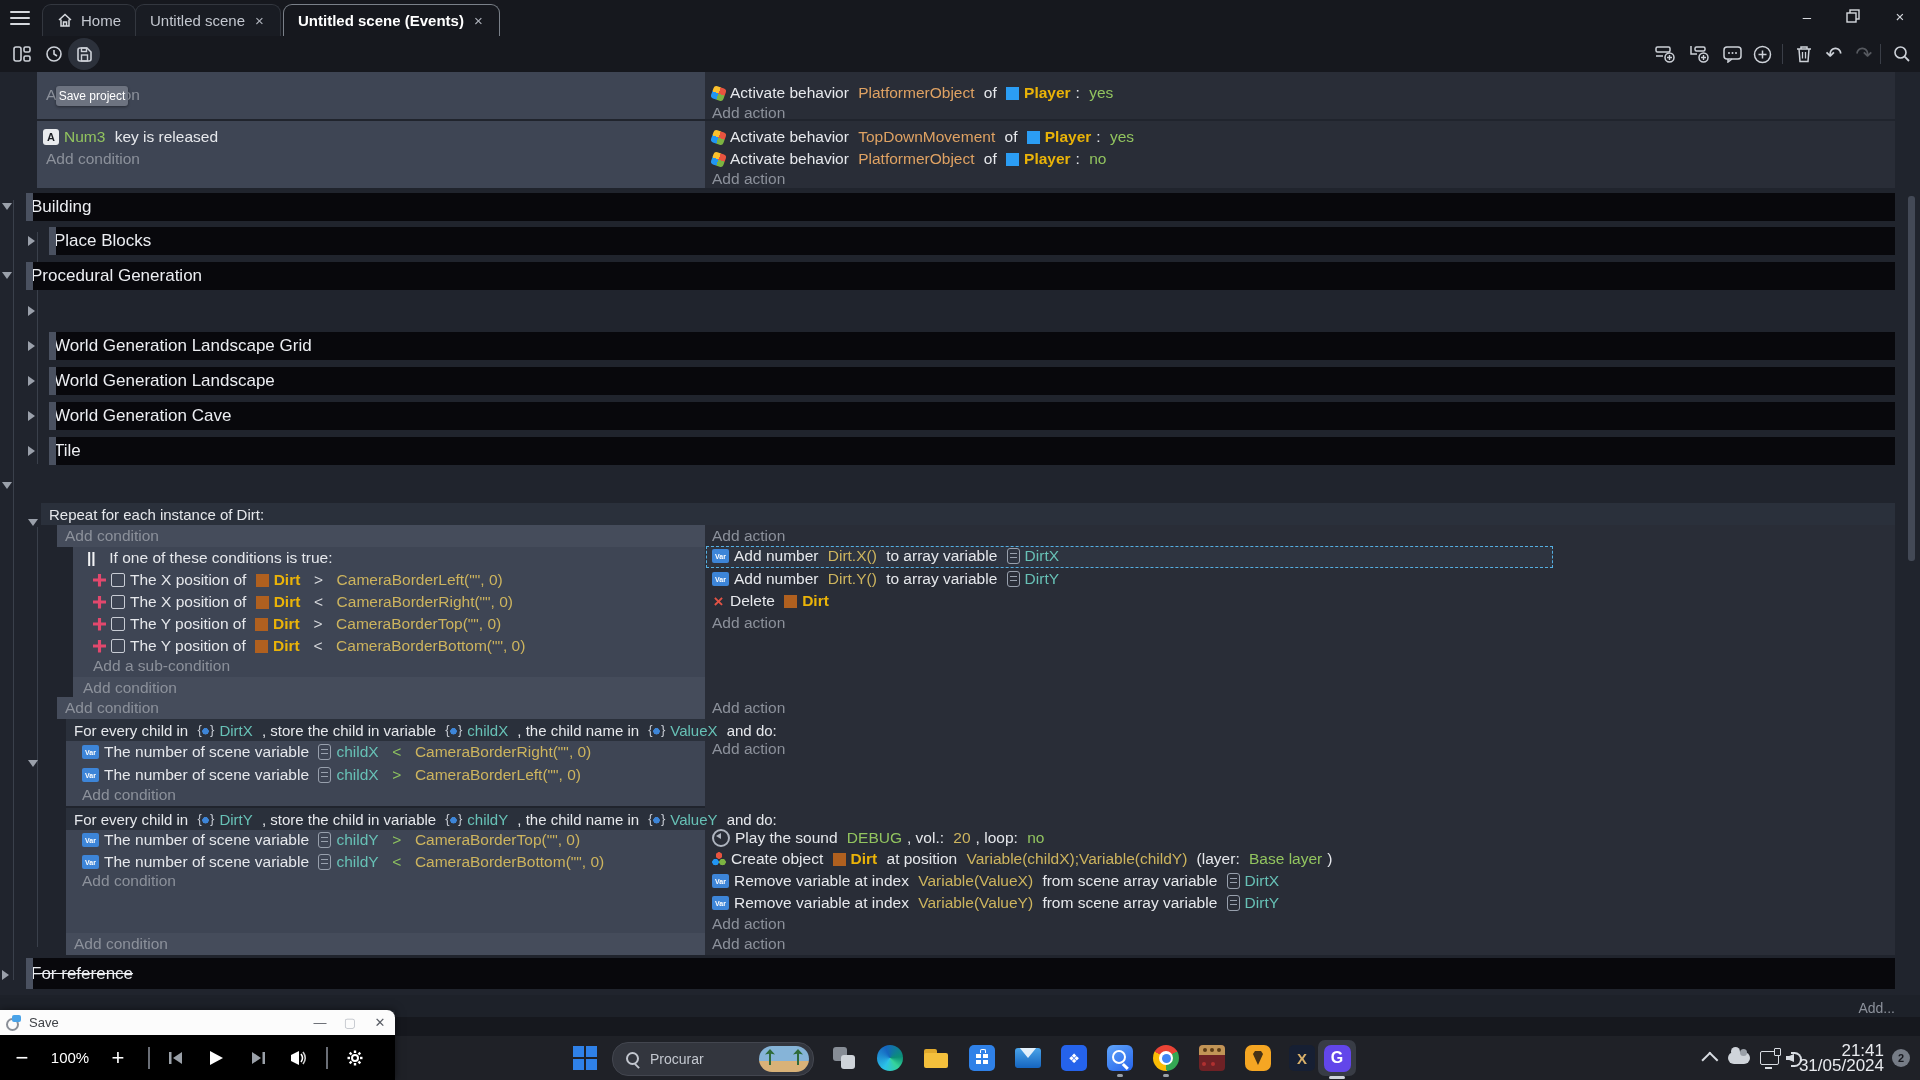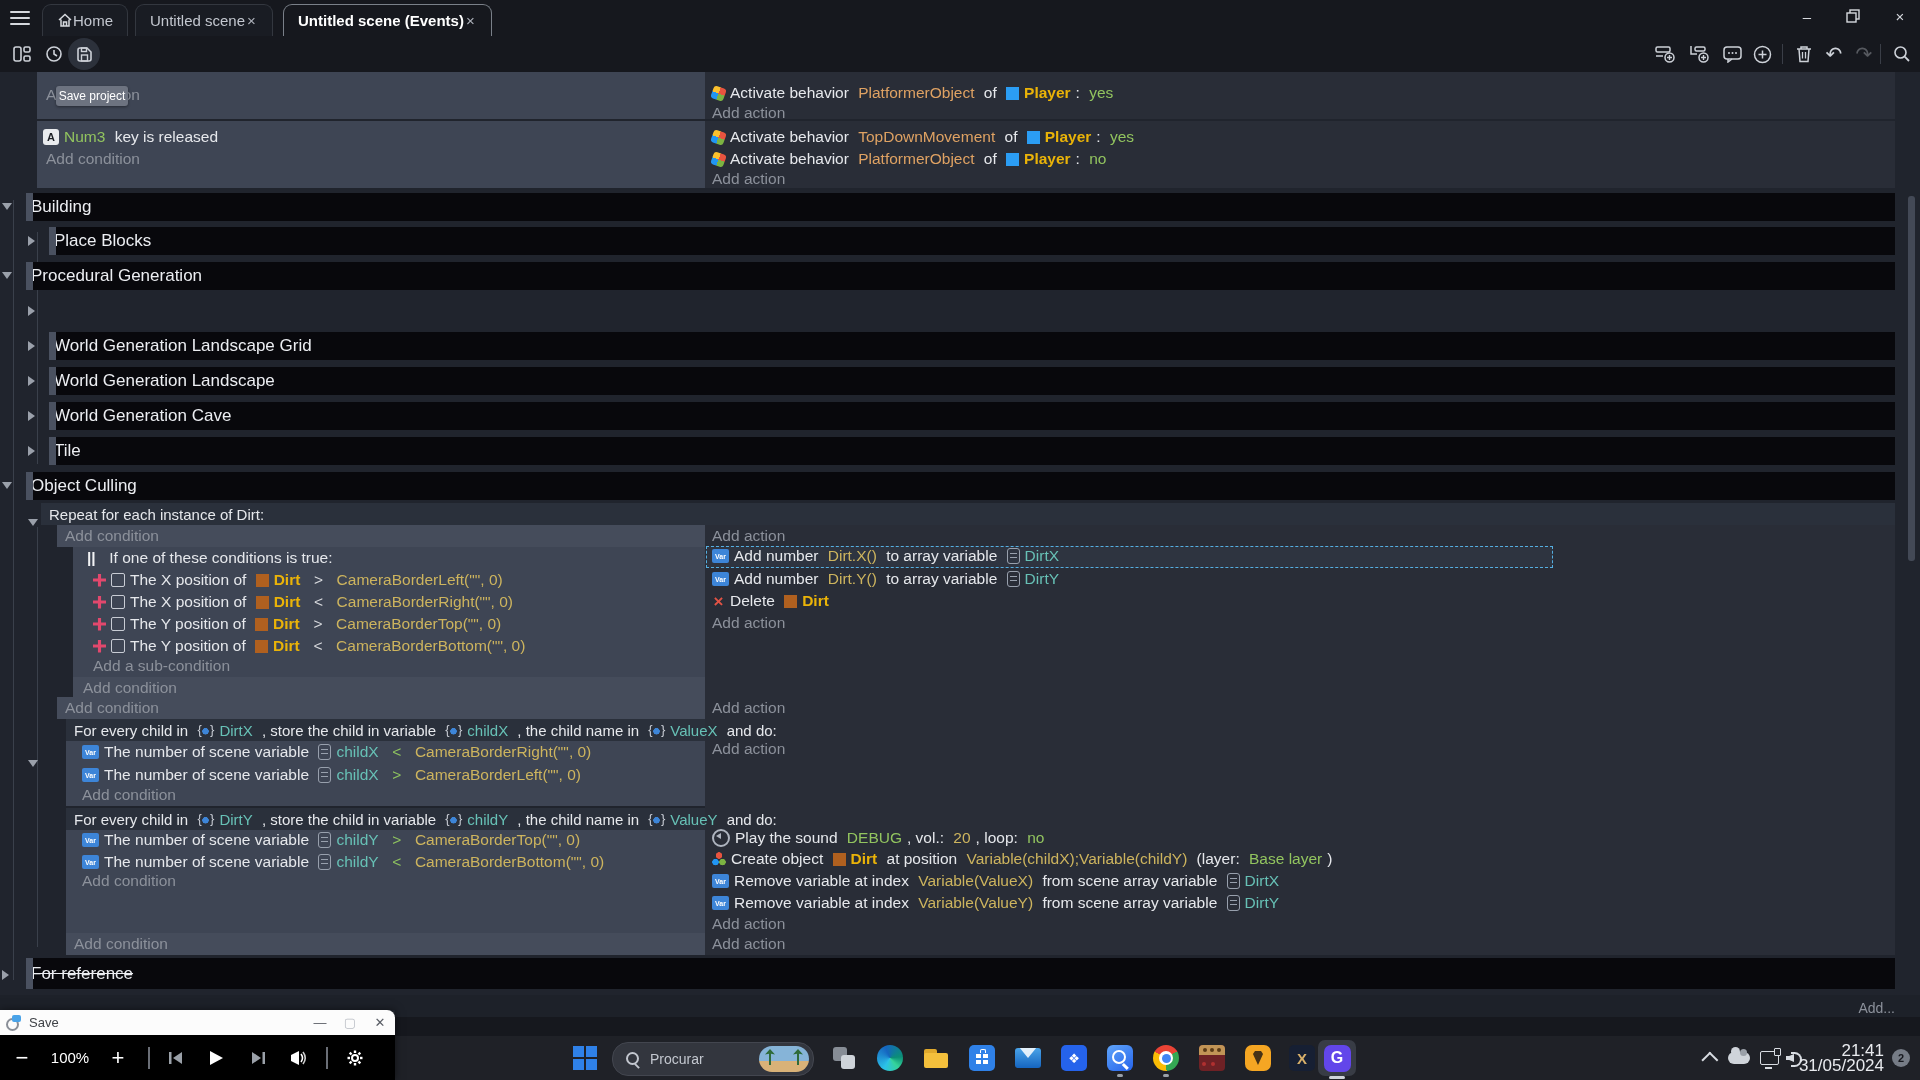--- a/index.html
+++ b/index.html
@@ -3,21 +3,21 @@
 <meta charset="utf-8">
 <style>
   html,body{margin:0;padding:0;background:#101216;}
   .screen{position:relative;width:1920px;height:1080px;overflow:hidden;background:#16181e;
     font-family:"Liberation Sans","DejaVu Sans",sans-serif;color:#e6e8ec;}
   
   .tabbar{position:absolute;left:0;top:0;width:1920px;height:36px;background:#16181e;}
   .ham{position:absolute;left:10px;top:11px;width:20px;height:14px;cursor:pointer;}
   .ham i{position:absolute;left:0;width:20px;height:2px;background:#d6d9de;border-radius:1px;}
   .ham i:nth-child(1){top:0}.ham i:nth-child(2){top:6px}.ham i:nth-child(3){top:12px}
-  .tab{position:absolute;top:4px;height:31px;display:flex;align-items:center;
+  .tab{position:absolute;top:4px;height:31px;display:flex;align-items:center;gap:8px;
     padding:0 14px;border:1px solid #33373f;border-bottom:none;border-radius:9px 9px 0 0;
     background:#191c23;color:#c3c7cf;font-size:15px;}
   .tab.active{border-color:#7a8089;background:#16181e;color:#fff;font-weight:bold;}
   .tab .x{color:#aeb2bb;font-size:15px;padding:0 2px;font-weight:normal;}
   .winctl{position:absolute;top:4px;width:24px;height:24px;display:flex;align-items:center;justify-content:center;color:#d6d9de;font-size:15px;}
   
   .toolbar{position:absolute;left:0;top:36px;width:1920px;height:36px;background:#16181e;}
   .tbicon{position:absolute;top:4px;width:28px;height:28px;display:flex;align-items:center;justify-content:center;color:#cdd1d8;}
   .tbicon svg{display:block}
   .circlehl{position:absolute;left:68px;top:2px;width:32px;height:32px;border-radius:50%;background:#2c313b;}
@@ -334,23 +334,20 @@
       </div>
     <div class="gbar" style="left:49px;top:260px;width:1846px;">
         <span>World Generation Landscape Grid</span>
       </div>
     <div class="gbar" style="left:49px;top:330px;width:1846px;">
         <span>World Generation Cave</span>
       </div>
     <div class="gbar" style="left:49px;top:365px;width:1846px;">
         <span>Tile</span>
       </div>
-    <div class="gbar" style="left:26px;top:400px;width:1869px;">
-        <span>Object Culling</span>
-      </div>
 
     <div class="arr-d" style="left:2px;top:131px;"></div>
     <div class="arr-r" style="left:28px;top:164px;"></div>
     <div class="arr-d" style="left:2px;top:200px;"></div>
     <div class="arr-r" style="left:28px;top:234px;"></div>
     <div class="arr-r" style="left:28px;top:269px;"></div>
     <div class="arr-r" style="left:28px;top:304px;"></div>
     <div class="arr-r" style="left:28px;top:339px;"></div>
     <div class="arr-r" style="left:28px;top:374px;"></div>
     <div class="arr-d" style="left:2px;top:410px;"></div>

